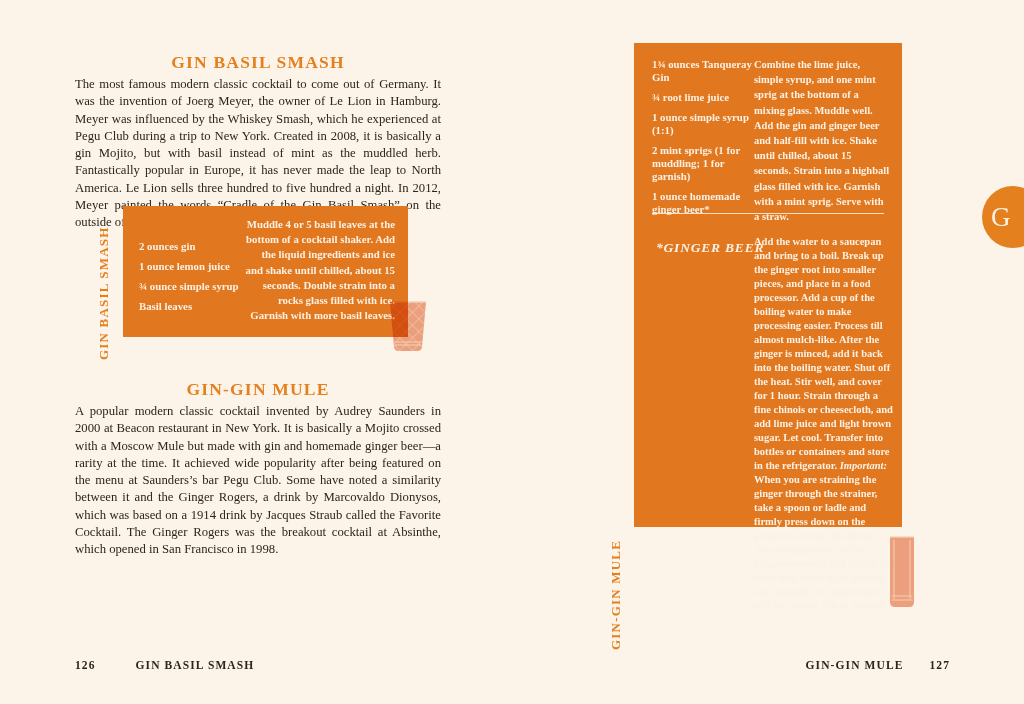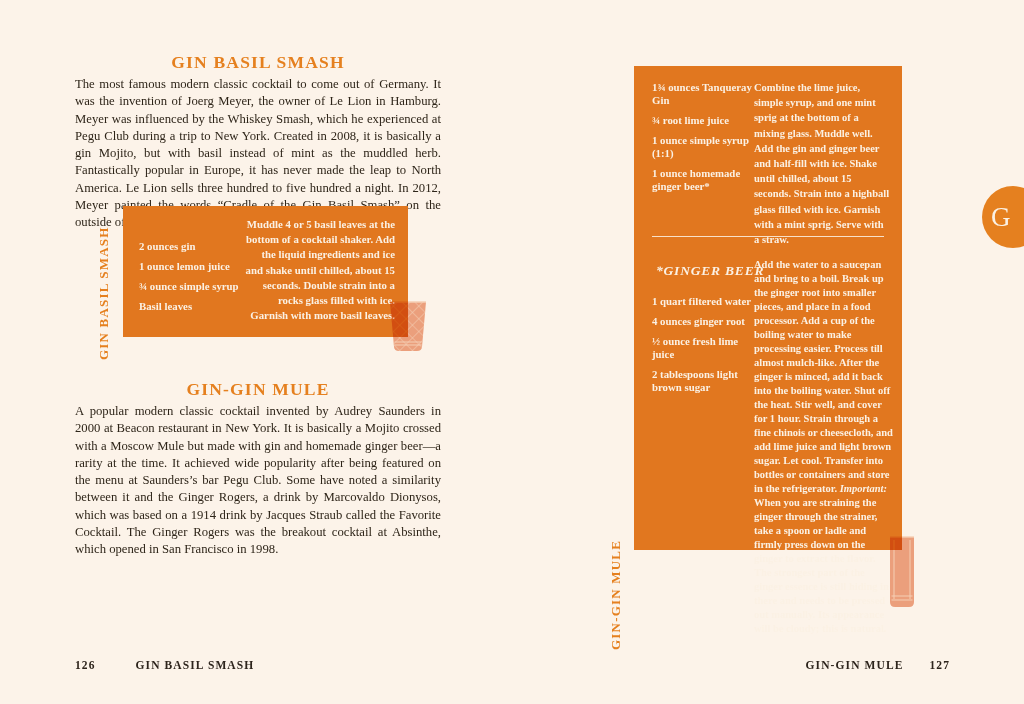--- a/index.html
+++ b/index.html
@@ -22,21 +22,21 @@
   .body-text{
     position:absolute;left:75px;width:366px;margin:0;
     font-size:12.7px;line-height:17.3px;text-align:justify;color:#2E2519;
   }
   #para-smash{top:76px;}
   #para-mule{top:403px;}
 
   
   .card{position:absolute;background:#E1771F;color:#FBF1E4;}
   #card-left{left:123px;top:206px;width:285px;height:131px;}
-  #card-right{left:634px;top:66px;width:268px;height:484px;}
+  #card-right{left:634px;top:43px;width:268px;height:484px;}
 
   .ingredients{list-style:none;margin:0;padding:0;font-weight:700;font-size:10.8px;line-height:13px;}
   .ingredients li{margin-bottom:7px;}
   .instructions{font-weight:700;font-size:10.8px;line-height:15.2px;}
 
   #card-left .ingredients{position:absolute;left:16px;top:34px;width:112px;}
   #card-left .instructions{position:absolute;left:122px;top:11px;width:150px;text-align:right;}
 
   #card-right .ing-top{position:absolute;left:18px;top:15px;width:104px;}
   #card-right .ins-top{position:absolute;left:120px;top:14px;width:136px;font-size:10.5px;line-height:15.2px;}
@@ -120,33 +120,28 @@
     <span class="running-title">GIN BASIL SMASH</span>
   </div>
 
   <div class="vlabel" id="vlabel-right">GIN-GIN MULE</div>
 
   <div class="card" id="card-right">
     <ul class="ingredients ing-top">
         <li>1¾ ounces Tanqueray Gin</li>
         <li>¾ root lime juice</li>
         <li>1 ounce simple syrup (1:1)</li>
+        <li>2 mint sprigs (1 for muddling; 1 for garnish)</li>
         <li>1 ounce homemade ginger beer*</li>
       </ul>
     <div class="instructions ins-top">Combine the lime juice, simple syrup, and one mint sprig at the bottom of a mixing glass. Muddle well. Add the gin and ginger beer and half-fill with ice. Shake until chilled, about 15 seconds. Strain into a highball glass filled with ice. Garnish with a mint sprig. Serve with a straw.</div>
 
     <div class="divider"></div>
 
     <h3 class="gb-title">*GINGER BEER</h3>
-    <ul class="ingredients ing-gb">
-        <li>1 quart filtered water</li>
-        <li>4 ounces ginger root</li>
-        <li>½ ounce fresh lime juice</li>
-        <li>2 tablespoons light brown sugar</li>
-      </ul>
     <div class="instructions ins-gb">
       <span>Add the water to a saucepan and bring to a boil. Break up the ginger root into smaller pieces, and place in a food processor. Add a cup of the boiling water to make processing easier. Process till almost mulch-like. After the ginger is minced, add it back into the boiling water. Shut off the heat. Stir well, and cover for 1 hour. Strain through a fine chinois or cheesecloth, and add lime juice and light brown sugar. Let cool. Transfer into bottles or containers and store in the refrigerator. </span><span class="important">Important:</span><span> When you are straining the ginger through the strainer, take a spoon or ladle and firmly press down on the ginger to extract the flavor. The strongest part of the ginger essence is still hiding in there and needs to be pressed out manually. Its appearance will be cloudy; this is natural.</span>
     </div>
   </div>
 
   <svg class="glass" id="highball-glass" width="30" height="74" viewBox="0 0 30 74">
     <path d="M3 2 L27 2 L27 67 Q27 72 22 72 L8 72 Q3 72 3 67 Z" fill="#EC9B77"></path>
     <path d="M3 2 L27 2" stroke="#F8D4BE" stroke-width="1.4"></path>
     <path d="M7 5 L7 64 M23 5 L23 64" stroke="#F8D4BE" stroke-width="1"></path>
     <path d="M4.5 61 L25.5 61 M4.5 65 L25.5 65" stroke="#F8D4BE" stroke-width="1.2"></path>

